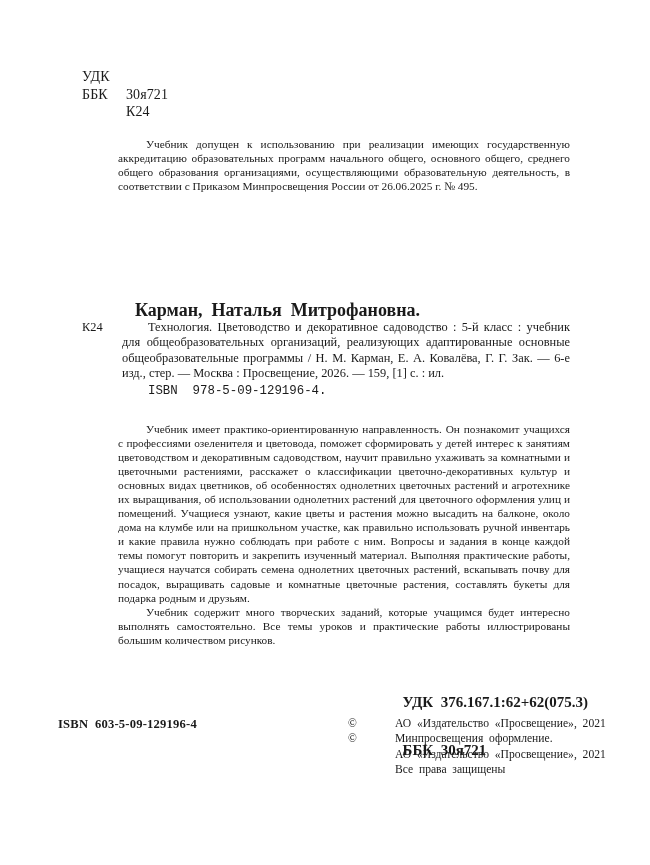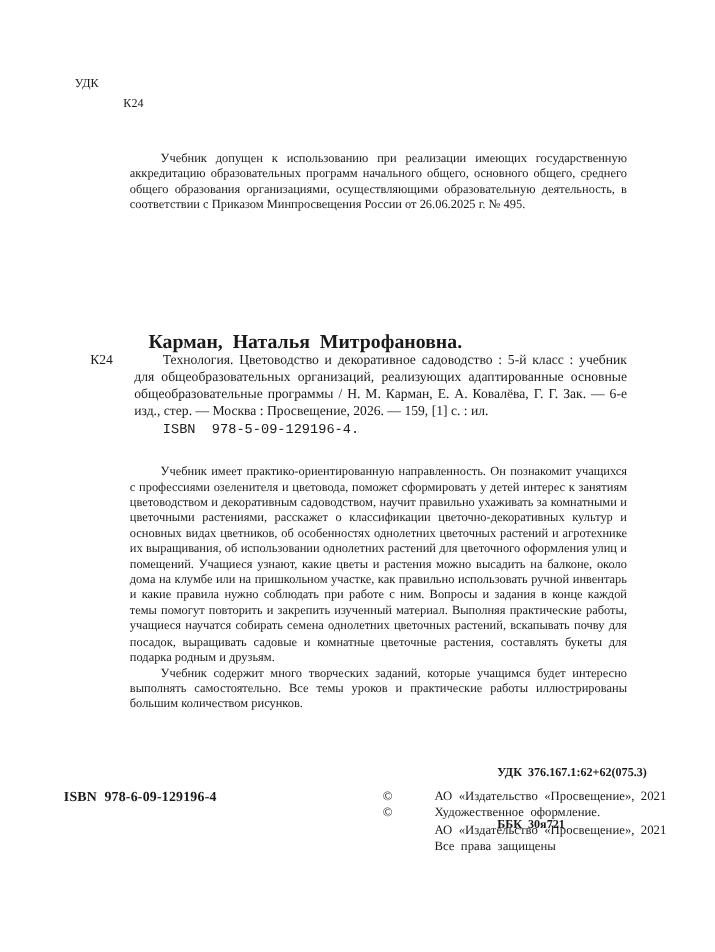--- a/index.html
+++ b/index.html
@@ -18,23 +18,23 @@
 
   .page {
     position: absolute;
     inset: 0;
     padding: 0;
   }
 
   
   .udk-block {
     position: absolute;
-    left: 68px;
+    left: 82px;
     top: 68px;
-    font-size: 11px;
+    font-size: 14px;
     line-height: 17.5px;
     letter-spacing: 0.1px;
   }
   .udk-row {
     display: flex;
     white-space: pre;
   }
   .udk-label {
     width: 44px;
     flex: none;
@@ -119,21 +119,21 @@
     margin: 0;
     text-indent: 28px;
   }
 
   
   .codes-bottom {
     position: absolute;
     right: 62px;
     top: 662px;
     font-weight: bold;
-    font-size: 11px;
+    font-size: 15px;
     line-height: 16px;
     text-align: left;
     white-space: pre;
   }
 
   
   .footer-isbn {
     position: absolute;
     left: 58px;
     top: 717px;
@@ -162,20 +162,24 @@
   .copy-text { flex: 1; margin-left: 32px; }
 </style>
 </head>
 <body>
 
 <div class="page">
 
   <div class="udk-block">
     <div class="udk-row">
       <span class="udk-label">УДК</span>
+    </div>
+    <div class="udk-row">
+      <span class="udk-label">ББК</span>
+      <span class="udk-value">30я721</span>
     </div>
     <div class="udk-row indent">
       <span class="udk-label">ББК</span>
       <span class="udk-value">К24</span>
     </div>
   </div>
 
   <div class="approval">
     <p>Учебник допущен к использованию при реализации имеющих государственную аккредитацию образовательных программ начального общего, основного общего, среднего общего образования организациями, осуществляющими образовательную деятельность, в соответствии с Приказом Минпросвещения России от 26.06.2025 г. № 495.</p>
   </div>
@@ -192,30 +196,30 @@
   <div class="annotation">
     <p>Учебник имеет практико-ориентированную направленность. Он познакомит учащихся с профессиями озеленителя и цветовода, поможет сформировать у детей интерес к занятиям цветоводством и декоративным садоводством, научит правильно ухаживать за комнатными и цветочными растениями, расскажет о классификации цветочно-декоративных культур и основных видах цветников, об особенностях однолетних цветочных растений и агротехнике их выращивания, об использовании однолетних растений для цветочного оформления улиц и помещений. Учащиеся узнают, какие цветы и растения можно высадить на балконе, около дома на клумбе или на пришкольном участке, как правильно использовать ручной инвентарь и какие правила нужно соблюдать при работе с ним. Вопросы и задания в конце каждой темы помогут повторить и закрепить изученный материал. Выполняя практические работы, учащиеся научатся собирать семена однолетних цветочных растений, вскапывать почву для посадок, выращивать садовые и комнатные цветочные растения, составлять букеты для подарка родным и друзьям.</p>
     <p>Учебник содержит много творческих заданий, которые учащимся будет интересно выполнять самостоятельно. Все темы уроков и практические работы иллюстрированы большим количеством рисунков.</p>
   </div>
 
   <div class="codes-bottom">
     <div>УДК  376.167.1:62+62(075.3)</div>
     <div>ББК  30я721</div>
   </div>
 
-  <div class="footer-isbn">ISBN  978-6-09-129196-4</div>
+  <div class="footer-isbn">ISBN  603-5-09-129196-4</div>
 
   <div class="copyright">
     <div class="copy-row">
       <span class="copy-mark">©</span>
       <span class="copy-text">АО  «Издательство  «Просвещение»,  2021</span>
     </div>
     <div class="copy-row">
       <span class="copy-mark">©</span>
-      <span class="copy-text">Художественное  оформление.</span>
+      <span class="copy-text">Минпросвещения  оформление.</span>
     </div>
     <div class="copy-row cont">
       <span class="copy-mark">©</span>
       <span class="copy-text">АО  «Издательство  «Просвещение»,  2021</span>
     </div>
     <div class="copy-row cont">
       <span class="copy-mark">©</span>
       <span class="copy-text">Все  права  защищены</span>
     </div>
   </div>

